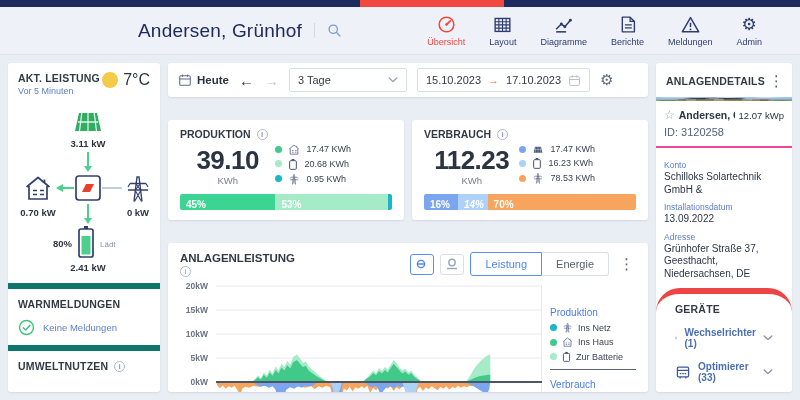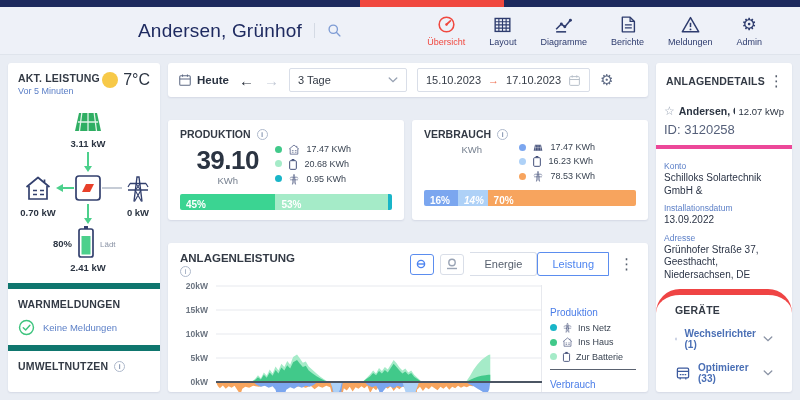--- a/index.html
+++ b/index.html
@@ -84,21 +84,21 @@
   .cl-title { font-size:10px; color:#4a7de8; margin-bottom:4px; }
   .cl-row { display:flex; align-items:center; gap:5px; font-size:9px; color:#3a4452; margin-bottom:4px; cursor:pointer; }
   .cl-div { border:none; border-top:1.5px solid #5a6270; margin:7px 0 9px; }
   
   .right { width:136px; display:flex; flex-direction:column; overflow:hidden; }
   .rc-head { display:flex; align-items:center; justify-content:space-between; padding:9px 10px 7px; }
   .photo { width:100%; height:92px; display:block; }
   .rc-name-row { display:flex; align-items:center; gap:4px; padding:7px 8px 0; }
   .rc-name { font-size:10.5px; font-weight:bold; color:#2b3442; flex:1; white-space:nowrap; overflow:hidden; }
   .rc-kwp { font-size:9.5px; color:#2b3442; }
-  .rc-id { font-size:13px; color:#55607a; padding:4px 8px 8px; border-bottom:4px solid #ec4899; }
+  .rc-id { font-size:11px; color:#55607a; padding:4px 8px 8px; border-bottom:2px solid #ec4899; }
   .rc-fields { padding:6px 8px 8px; }
   .fld-lbl { font-size:8.5px; color:#5b7fc7; margin-top:6px; }
   .fld-val { font-size:10px; color:#2c3547; margin-top:1px; line-height:1.25; }
   .devices { border-top:6px solid #ef4444; padding:9px 19px; flex:1;border-radius:24px; }
   .dev-row { display:flex; align-items:center; gap:7px; margin-top:12px; cursor:pointer; }
   .dev-lbl { flex:1; font-size:10px; color:#4a6fb5; font-weight:bold; }
   .chev { color:#8a93a5; display:flex; }
   .star { font-size:12px; color:#9aa4b5; cursor:pointer; }
   svg text { font-family:"Liberation Sans", sans-serif; }
 </style>
@@ -362,20 +362,21 @@
         </div>
       </div>
 
       <div class="stat-card card">
         <div class="stat-title">
             <span>VERBRAUCH</span>
             <span class="info">i</span>
           </div>
         <div class="stat-body">
           <div class="big-wrap">
+            <div class="big-num">112.23</div>
             <div class="big-unit">KWh</div>
           </div>
           <div class="mini-legend">
             <div class="ml-row">
               <span class="dot" style="background: rgb(123, 166, 239);"></span>
               <span class="mlicon">
                   <svg width="12" height="10">
                     <use href="#sym-panel"></use>
                   </svg>
                 </span>
@@ -424,22 +425,22 @@
               <path d="M3.2,7 H10.8" stroke="currentColor" stroke-width="1.4"></path>
             </svg>
           </div>
           <div class="icon-btn">
             <svg width="16" height="14" viewBox="0 0 16 14">
               <circle cx="8" cy="5.5" r="3.2" fill="none" stroke="currentColor" stroke-width="1.4"></circle>
               <path d="M3,11.5 H13" stroke="currentColor" stroke-width="1.4"></path>
             </svg>
           </div>
           <div class="toggle">
+            <button class="tg-btn on">Leistung</button>
             <button class="tg-btn off">Energie</button>
-            <button class="tg-btn on">Leistung</button>
           </div>
           <span class="kebab">⋮</span>
         </div>
       </div>
       <div class="chart-body">
         <div class="ylabels" id="ylabels">
             <div style="top: -4px;">20kW</div>
             <div style="top: 20px;">15kW</div>
             <div style="top: 44px;">10kW</div>
             <div style="top: 68px;">5kW</div>

